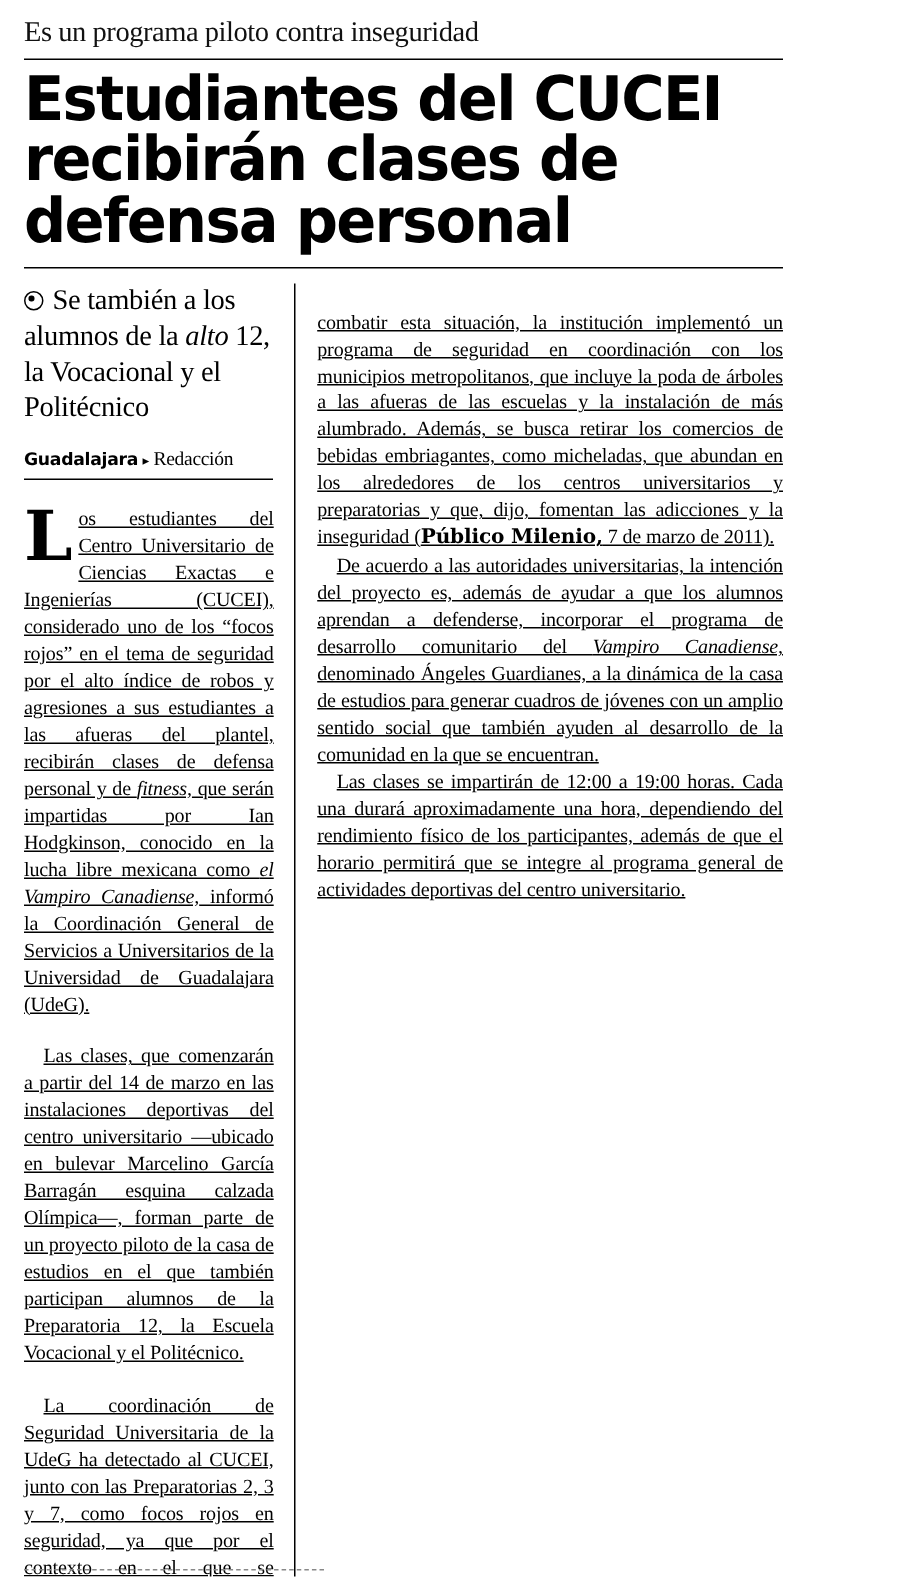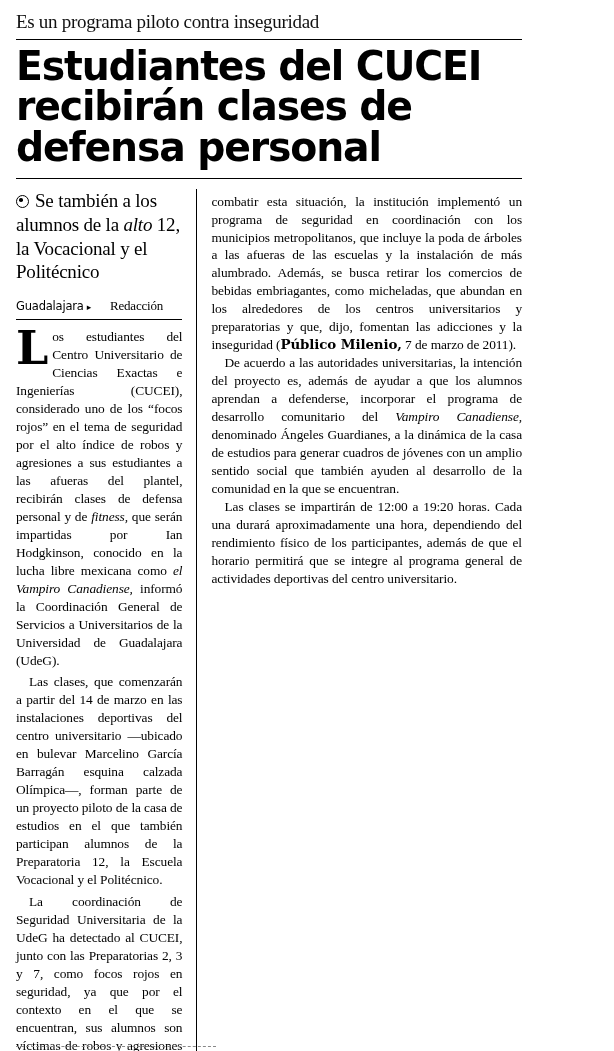--- a/index.html
+++ b/index.html
@@ -100,48 +100,48 @@
   .byline-wrap {
     margin: 2px 0 8px 0;
   }
   .byline {
     font-size: 12.5px;
     letter-spacing: -0.2px;
     white-space: nowrap;
   }
   .byline .place {
     font-family: "DejaVu Sans", sans-serif;
-    font-weight: normal;
+    font-weight: bold;
     font-size: 11.5px;
   }
   .byline .arrow {
     font-size: 9px;
     margin: 0 3px;
   }
   .byline .who {
     font-family: "Liberation Serif", serif;
     font-size: 13px;
-    margin-left: 16px;
   }
   .rule-byline {
     border: 0;
     border-top: 1px solid #000;
     margin: 5px 0 8px 0;
     width: 100%;
   }
   p.body {
     font-family: "Liberation Serif", serif;
     font-size: 13.4px;
     line-height: 1.34;
     text-align: justify;
-    margin: 4px 0 0 0;
+    margin: 17px 0 0 0;
     text-indent: 13px;
     hyphens: auto;
     -webkit-hyphens: auto;
     letter-spacing: -0.1px;
+    text-decoration: underline;
   }
   p.body.first {
     text-indent: 0;
   }
   .dropcap {
     float: left;
     font-family: "DejaVu Serif", serif;
     font-weight: bold;
     font-size: 46px;
     line-height: 0.78;
@@ -212,21 +212,21 @@
 
       <p class="body first">
         <span>combatir esta situación, la institución implementó un programa de seguridad en coordinación con los municipios metropolitanos, que incluye la poda de árboles a las afueras de las escuelas y la instalación de más alumbrado. Además, se busca retirar los comercios de bebidas embriagantes, como micheladas, que abundan en los alrededores de los centros universitarios y preparatorias y que, dijo, fomentan las adicciones y la inseguridad (</span><span class="b">Público Milenio,</span><span> 7 de marzo de 2011).</span>
       </p>
 
       <p class="body">
         <span>De acuerdo a las autoridades universitarias, la intención del proyecto es, además de ayudar a que los alumnos aprendan a defenderse, incorporar el programa de desarrollo comunitario del </span><em>Vampiro Canadiense,</em><span> denominado Ángeles Guardianes, a la dinámica de la casa de estudios para generar cuadros de jóvenes con un amplio sentido social que también ayuden al desarrollo de la comunidad en la que se encuentran.</span>
       </p>
 
 
-      <p class="body">Las clases se impartirán de 12:00 a 19:20 horas. Cada una durará aproximadamente una hora, dependiendo del rendimiento físico de los participantes, además de que el horario permitirá que se integre al programa general de actividades deportivas del centro universitario.</p>
+      <p class="body">Las clases se impartirán de 12:00 a 19:00 horas. Cada una durará aproximadamente una hora, dependiendo del rendimiento físico de los participantes, además de que el horario permitirá que se integre al programa general de actividades deportivas del centro universitario.</p>
 
 
     </div>
 
   </div>
 
   <div class="dashes"></div>
 
 </div>
 

